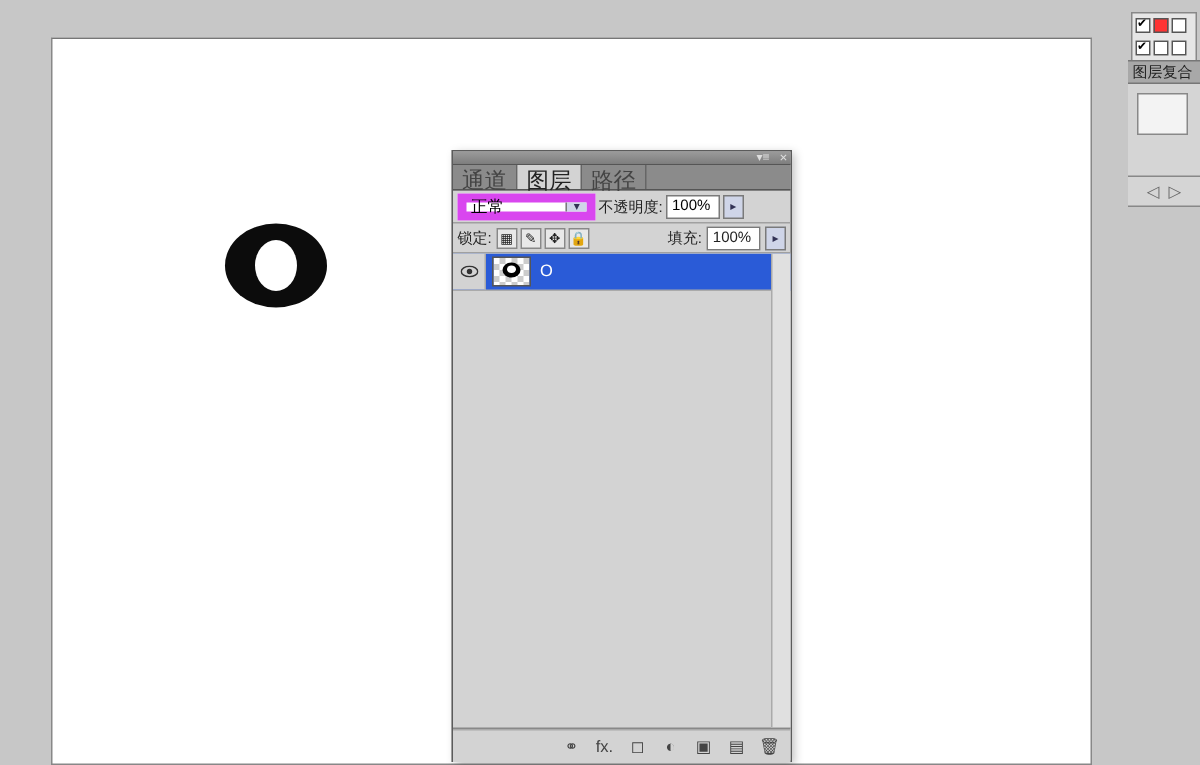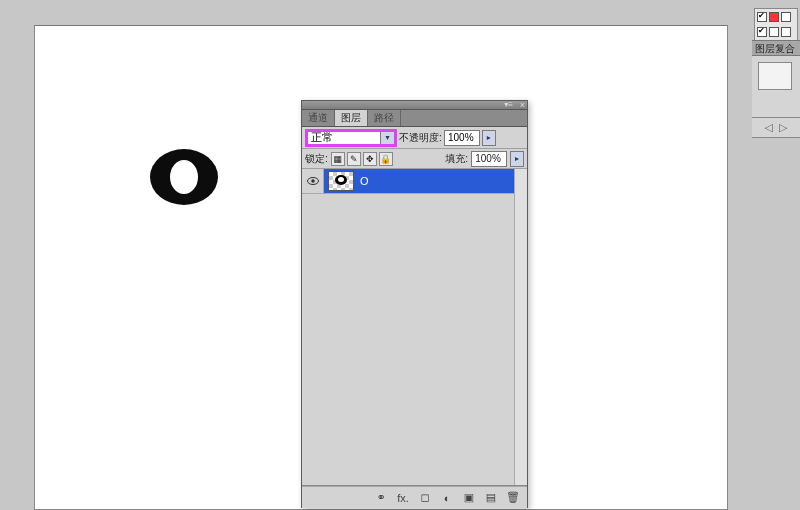--- a/index.html
+++ b/index.html
@@ -5,24 +5,24 @@
 * { box-sizing: border-box; margin: 0; padding: 0; }
 body { background: #c7c7c7; width: 800px; height: 510px; overflow: hidden; font-family: Arial, sans-serif; font-size: 11px; position: relative; }
 .canvas-wrap { position: absolute; left: 34px; top: 25px; width: 694px; height: 485px; background: #fff; border: 1px solid #888; border-top: 1px solid #777; }
 .big-o { position: absolute; left: 112px; top: 120px; width: 74px; height: 62px; }
 .big-o svg { width: 100%; height: 100%; }
 .panel { position: absolute; left: 301px; top: 100px; width: 227px; height: 408px; background: #d3d3d3; border: 1px solid #5b5b5b; box-shadow: 2px 2px 6px rgba(0,0,0,0.25); }
 .panel-titlebar { height: 9px; background: linear-gradient(#9b9b9b,#7f7f7f); border-bottom: 1px solid #555; position: relative; }
 .panel-close { position: absolute; right: 2px; top: -1px; font-size: 9px; color: #ddd; cursor: pointer; }
 .panel-menu { position: absolute; right: 14px; top: -1px; font-size: 8px; color: #ddd; }
 .panel-tabs { display: flex; background: #8b8b8b; height: 17px; border-bottom: 1px solid #555; }
-.tab { padding: 1px 6px 0 6px; font-size: 10px; color: #444; border-right: 1px solid #666; cursor: pointer; }
+.tab { padding: 1px 6px 0 6px; font-size: 15px; color: #444; border-right: 1px solid #666; cursor: pointer; }
 .tab.active { background: #d3d3d3; color: #222; }
 .panel-row1 { display: flex; align-items: center; height: 22px; padding: 2px 3px; border-bottom: 1px solid #a0a0a0; gap: 2px; }
-.blend-select { width: 92px; height: 18px; background: #fff; border: 3px solid #d946ef; font-size: 11px; padding-left: 3px; display: flex; align-items: center; justify-content: space-between; }
+.blend-select { width: 92px; height: 18px; background: #fff; border: 6px solid #d946ef; font-size: 11px; padding-left: 3px; display: flex; align-items: center; justify-content: space-between; }
 .blend-select .arrow { background: #cfd5e8; border-left: 1px solid #7a7a7a; width: 14px; height: 100%; display: flex; align-items: center; justify-content: center; font-size: 8px; color: #335; }
 .label-sm { font-size: 10px; color: #222; }
 .pct-input { width: 36px; height: 16px; background: #fff; border: 1px solid #7a7a7a; font-size: 10px; text-align: center; padding-right: 2px; line-height: 14px; }
 .mini-btn { width: 14px; height: 16px; background: #cfd5e8; border: 1px solid #7a7a7a; display: flex; align-items: center; justify-content: center; font-size: 8px; color: #335; }
 .panel-row2 { display: flex; align-items: center; height: 20px; padding: 0 3px; border-bottom: 1px solid #a0a0a0; gap: 3px; font-size: 10px; color: #222; }
 .lock-icons { display: flex; gap: 2px; }
 .lock-ico { width: 14px; height: 14px; border: 1px solid #888; background: #e8e8e8; display: flex; align-items: center; justify-content: center; font-size: 9px; }
 .layers-area { height: 317px; background: #d3d3d3; border-bottom: 1px solid #888; position: relative; overflow-y: auto; }
 .layer-row { height: 25px; display: flex; align-items: center; border-bottom: 1px solid #aaa; }
 .layer-row.selected { background: #2a5bd7; color: #fff; }

